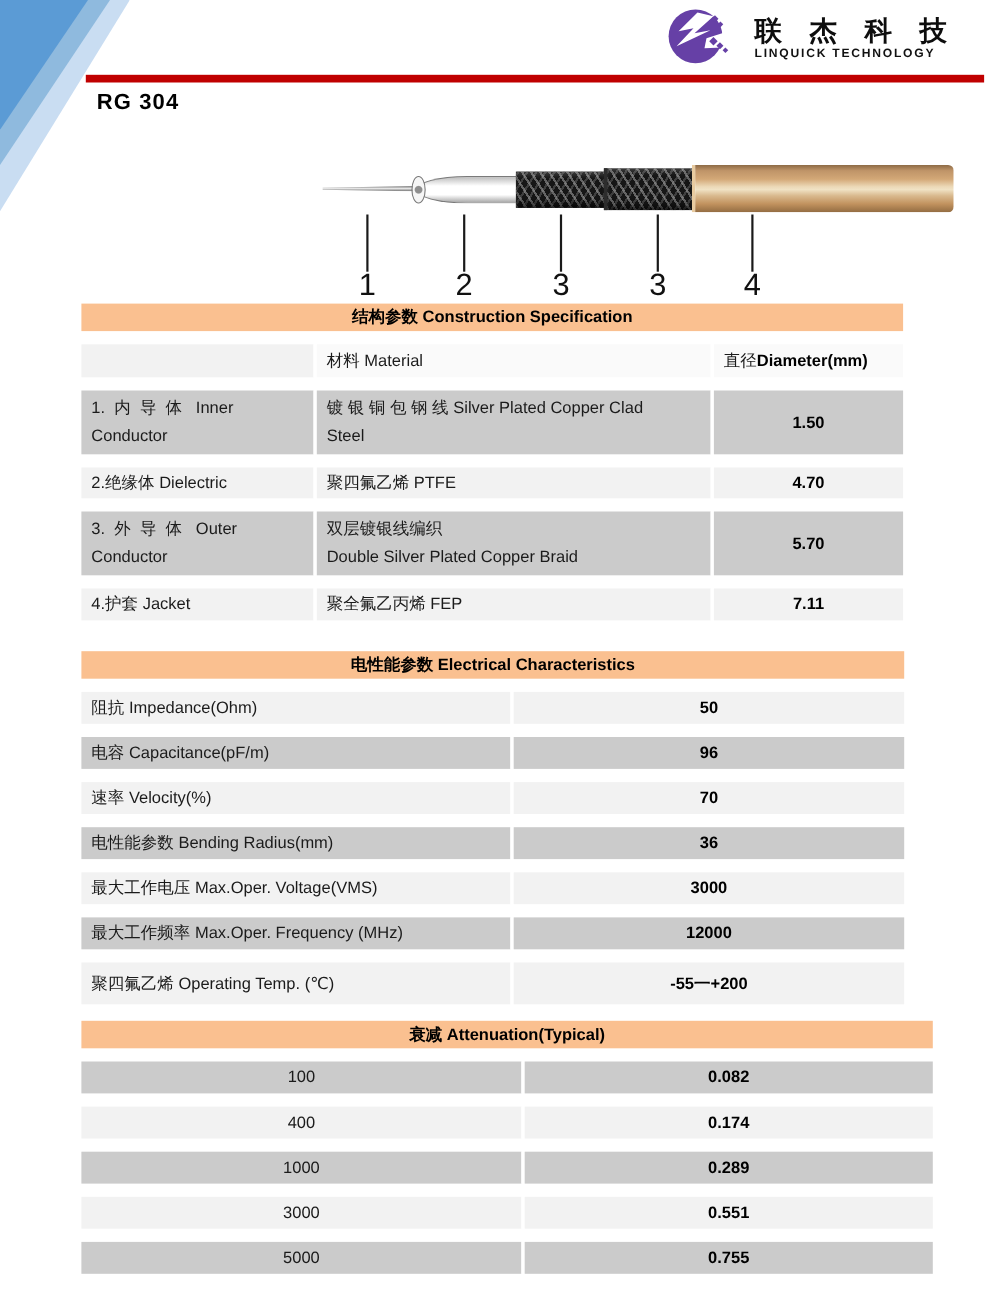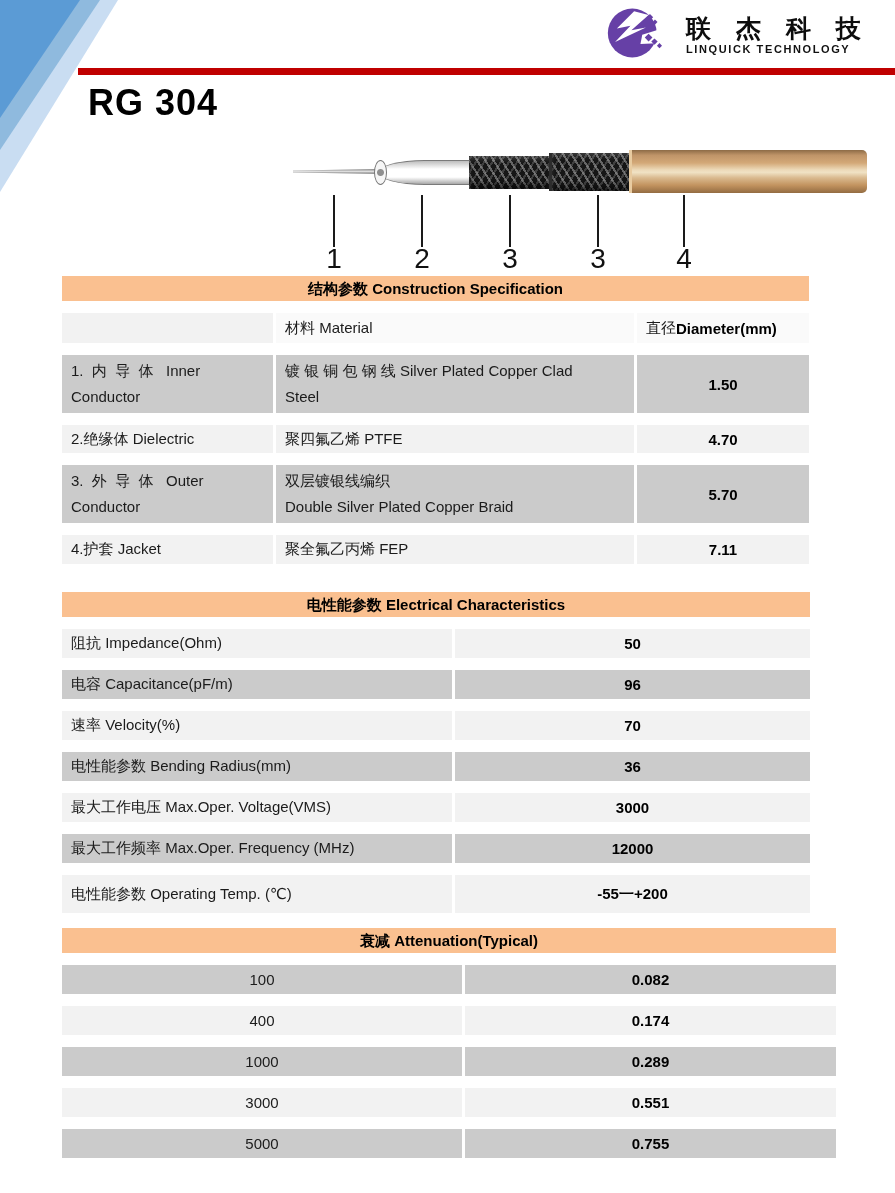--- a/index.html
+++ b/index.html
@@ -12,21 +12,21 @@
   .tri-2 { width:100px; height:150px; background:#8fbade; clip-path:polygon(0 0,100% 0,0 100%); }
   .tri-3 { width:80px; height:118px; background:#5b9bd5; clip-path:polygon(0 0,100% 0,0 100%); }
 
   
   .logo { position:absolute; top:4px; left:606px; display:flex; align-items:center; }
   .logo-text { margin-left:22px; }
   .brand-cn { font-size:25px; font-weight:bold; color:#0d0d0d; letter-spacing:9px; line-height:28px; white-space:nowrap; }
   .brand-en { font-size:11px; font-weight:bold; color:#111; letter-spacing:1.6px; line-height:15px; white-space:nowrap; }
 
   .redline { position:absolute; left:78px; top:68px; width:817px; height:7px; background:#c00000; }
-  .model-title { position:absolute; left:88px; top:82px; font-size:36px; font-weight:bold; color:#000; letter-spacing:1px; }
+  .model-title { position:absolute; left:88px; top:82px; font-size:20px; font-weight:bold; color:#000; letter-spacing:1px; }
 
   
   .diagram { position:absolute; left:270px; top:145px; width:600px; height:140px; }
   .wire { position:absolute; left:23px; top:24px; width:92px; height:5px;
           background:linear-gradient(180deg,#5f5f5f,#e9e9e9 45%,#6a6a6a);
           clip-path:polygon(0 32%,100% 0,100% 100%,0 68%); }
   .dielectric { position:absolute; left:108px; top:15px; width:93px; height:25px;
           background:linear-gradient(180deg,#bdbdbd,#ffffff 35%,#ffffff 70%,#a8a8a8);
           border:1px solid #7a7a7a; border-right:none;
           border-radius:50% 0 0 50% / 50% 0 0 50%; }
@@ -41,21 +41,21 @@
   .braid1 { position:absolute; left:199px; top:11px; width:82px; height:33px; }
   .braid2 { position:absolute; left:279px; top:8px; width:82px; height:38px; border-left:3px solid #2d2d2d; }
   .jacket { position:absolute; left:359px; top:5px; width:238px; height:43px;
           background:linear-gradient(180deg,#8d6b46 0%,#bf9468 12%,#d3a877 30%,#ecd9b8 46%,#f0e2c4 52%,#d9b98e 65%,#c2935f 82%,#936c42 100%);
           border-left:3px solid #e8cba0; border-radius:0 5px 5px 0; }
   .lead { position:absolute; top:50px; width:2px; height:52px; background:#1a1a1a; }
   .num { position:absolute; top:98px; width:36px; text-align:center; font-size:28px; color:#111;
          font-family:"Liberation Sans","DejaVu Sans",sans-serif; }
 
   
-  .tbl { position:absolute; left:62px; }
+  .tbl { position:absolute; left:74px; }
   .tbl-title { height:25px; line-height:25px; background:#fac090; text-align:center;
                font-size:15px; font-weight:bold; color:#000; }
   .trow { display:flex; margin-top:12px; }
   .cell { display:flex; align-items:center; font-size:15px; color:#1b1b1b; }
   .light { background:#f2f2f2; }
   .mid   { background:#cbcbcb; }
   .near-white { background:#fafafa; }
   .gap { width:3px; background:#fff; flex:none; }
   .pre { white-space:pre-wrap; line-height:26px; }
   .val { justify-content:center; font-weight:bold; color:#000; }
@@ -212,21 +212,21 @@
       <div class="cell e1 light padL">最大工作电压 Max.Oper. Voltage(VMS)</div>
         <div class="gap"></div>
       <div class="cell e2 light val">3000</div>
     </div>
     <div class="trow h29">
       <div class="cell e1 mid padL">最大工作频率 Max.Oper. Frequency (MHz)</div>
         <div class="gap"></div>
       <div class="cell e2 mid val">12000</div>
     </div>
     <div class="trow h38">
-      <div class="cell e1 light padL">电性能参数 Operating Temp. (℃)</div>
+      <div class="cell e1 light padL">聚四氟乙烯 Operating Temp. (℃)</div>
         <div class="gap"></div>
       <div class="cell e2 light val">-55一+200</div>
     </div>
   </div>
 
   <div class="tbl attenuation">
     <div class="tbl-title">衰减 Attenuation(Typical)</div>
 
 
     <div class="trow h29">

